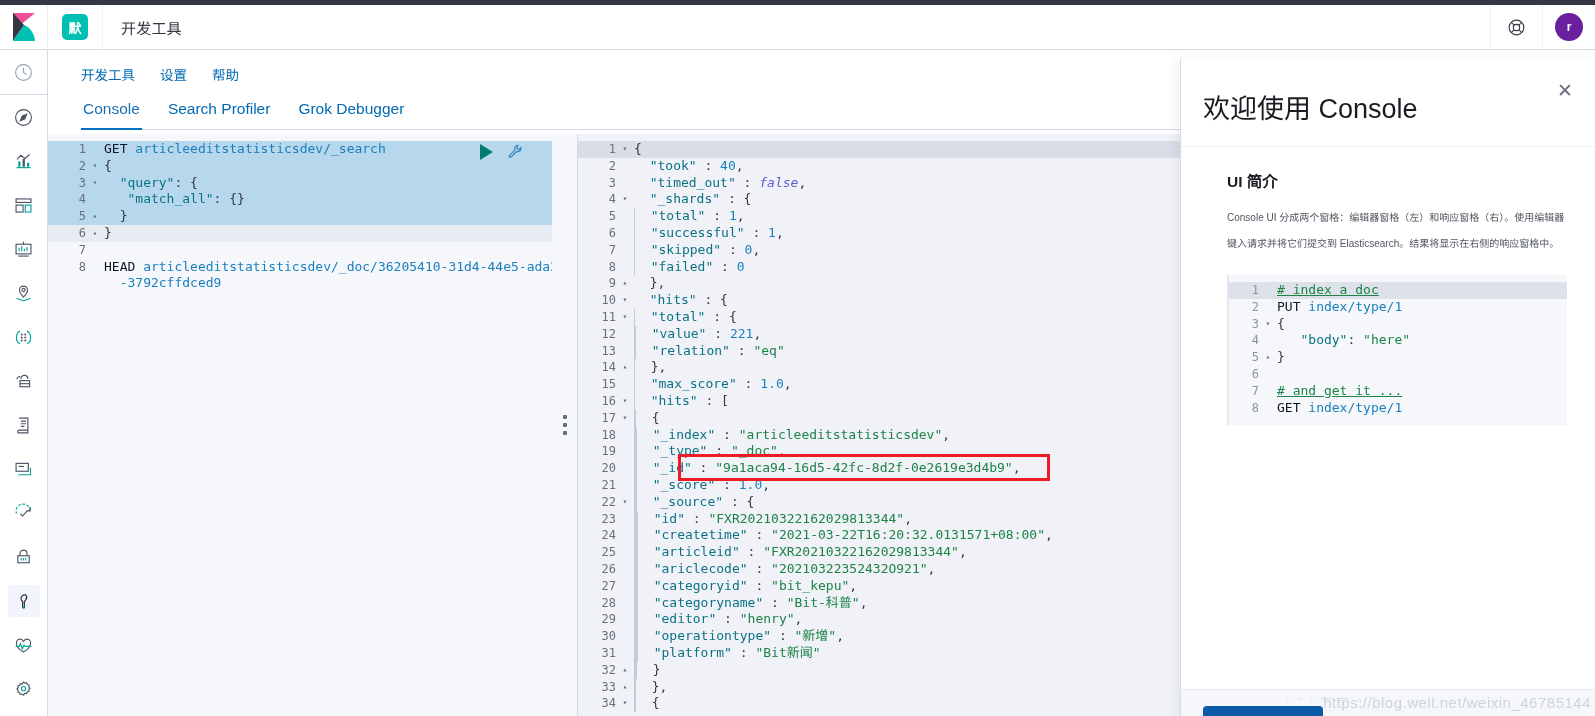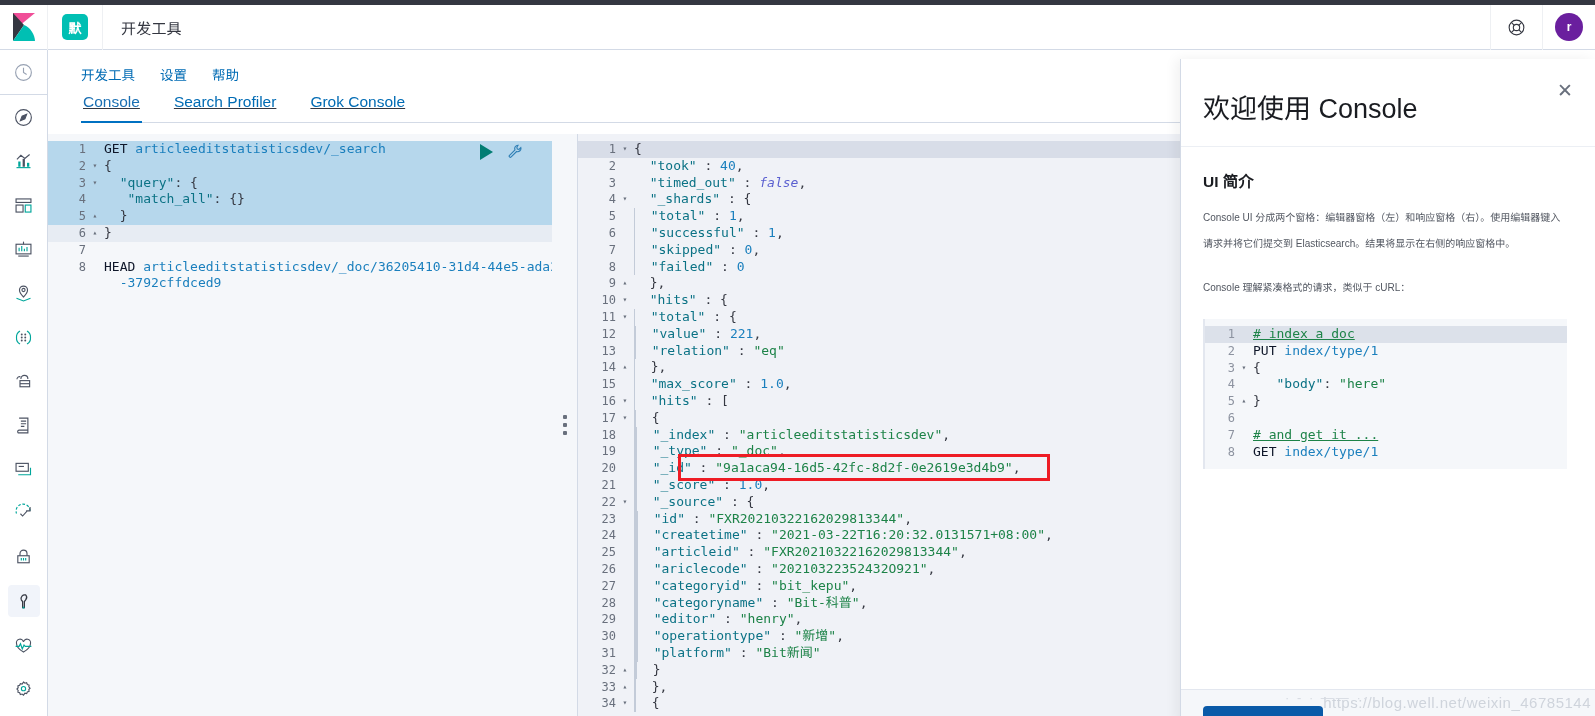--- a/index.html
+++ b/index.html
@@ -87,22 +87,22 @@
   .app {
     position: absolute; top: 50px; left: 48px;
     width: 1547px; height: 666px; background: #fff;
   }
   .navlinks {
     padding: 14px 0 0 33px; display: flex; gap: 25px;
     font-size: 13.5px;
   }
   .navlinks a { color: #006bb4; text-decoration: none; cursor: pointer; }
   .tabs {
-    margin: 9px 0 0 33px; display: flex; gap: 30px;
-    border-bottom: 1px solid #d3dae6; width: calc(100% - 33px); text-decoration: underline;
+    margin: 16px 0 0 33px; display: flex; gap: 24px;
+    border-bottom: 1px solid #d3dae6; width: calc(100% - 33px);
   }
   .tab {
     font-size: 15.5px; color: #006bb4; padding: 0 2px 11px 2px;
     cursor: pointer; position: relative;
   }
   .tab.active { color: #1a6fb3; font-weight: 400; }
   .tab.active::after {
     content: ""; position: absolute; left: 0; right: 0; bottom: -1px;
     height: 2px; background: #0071c2;
   }
@@ -201,21 +201,21 @@
   .flyout-head {
     padding: 28px 28px 20px 22px; border-bottom: 1px solid #eceff4;
     position: relative;
   }
   .flyout-title { font-size: 27px; font-weight: 400; color: #1a1c21; }
   .flyout-close {
     position: absolute; top: 22px; right: 22px;
     font-size: 19px; color: #69707d; cursor: pointer; line-height: 1;
   }
   .flyout-body {
-    flex: 1; padding: 22px 28px 0 22px; overflow: hidden; position: relative;
+    flex: 1; padding: 22px 28px 0 22px; overflow: hidden; position: relative; margin-left: 24px;
   }
   .flyout-body h3 {
     font-size: 15.5px; font-weight: 700; color: #1a1c21; margin-bottom: 14px;
   }
   .flyout-body p {
     font-size: 10px; line-height: 26px; color: #525761; margin-bottom: 18px;
   }
   .help-code {
     background: #f5f7fa; border-left: 2px solid #e3e7ef;
     padding: 7px 0 9px 0; margin: 4px 0 20px 0;
@@ -390,21 +390,21 @@
 
 <div class="app">
   <div class="navlinks">
     <a>开发工具</a>
     <a>设置</a>
     <a>帮助</a>
   </div>
   <div class="tabs">
     <div class="tab active">Console</div>
     <div class="tab">Search Profiler</div>
-    <div class="tab">Grok Console</div>
+    <div class="tab">Grok Debugger</div>
   </div>
 </div>
 
 <div class="console">
 
   <div class="editor-pane">
     <div class="editor-lines code" id="editor-lines"><div class="ln-row edit-sel"><span class="ln">1</span><span class="fold"></span><span class="ltext"><span class="k-method">GET</span><span class="k-url"> articleeditstatisticsdev/_search</span></span></div><div class="ln-row edit-sel"><span class="ln">2</span><span class="fold">▾</span><span class="ltext"><span class="k-punct">{</span></span></div><div class="ln-row edit-sel"><span class="ln">3</span><span class="fold">▾</span><span class="ltext"><span class="k-key">  "query"</span><span class="k-punct">: {</span></span></div><div class="ln-row edit-sel"><span class="ln">4</span><span class="fold"></span><span class="ltext"><span class="k-key">   "match_all"</span><span class="k-punct">: {}</span></span></div><div class="ln-row edit-sel"><span class="ln">5</span><span class="fold">▴</span><span class="ltext"><span class="k-punct">  }</span></span></div><div class="ln-row edit-curline"><span class="ln">6</span><span class="fold">▴</span><span class="ltext"><span class="k-punct">}</span></span></div><div class="ln-row"><span class="ln">7</span><span class="fold"></span><span class="ltext"></span></div><div class="ln-row"><span class="ln">8</span><span class="fold"></span><span class="ltext"><span class="k-method">HEAD</span><span class="k-url"> articleeditstatisticsdev/_doc/36205410-31d4-44e5-ada2</span></span></div><div class="ln-row"><span class="ln"></span><span class="fold"></span><span class="ltext"><span class="k-url">  -3792cffdced9</span></span></div></div>
   </div>
 
   <div class="splitter">
@@ -432,21 +432,20 @@
 <div class="redbox" id="redbox" style="left: 678px; top: 454.141px; width: 372px; height: 27px;"></div>
 
 <div class="flyout">
   <div class="flyout-head">
     <div class="flyout-title">欢迎使用 Console</div>
     <div class="flyout-close">✕</div>
   </div>
   <div class="flyout-body">
     <h3>UI 简介</h3>
     <p>Console UI 分成两个窗格：编辑器窗格（左）和响应窗格（右）。使用编辑器键入请求并将它们提交到 Elasticsearch。结果将显示在右侧的响应窗格中。</p>
-    <p>Console 理解紧凑格式的请求，类似于 cURL：</p>
     <div class="help-code code" id="help-code"><div class="ln-row cur"><span class="ln">1</span><span class="fold"></span><span class="ltext"><span class="k-comment"># index a doc</span></span></div><div class="ln-row"><span class="ln">2</span><span class="fold"></span><span class="ltext"><span class="k-method">PUT</span><span class="k-url"> index/type/1</span></span></div><div class="ln-row"><span class="ln">3</span><span class="fold">▾</span><span class="ltext"><span class="k-punct">{</span></span></div><div class="ln-row"><span class="ln">4</span><span class="fold"></span><span class="ltext"><span class="k-key">   "body"</span><span class="k-punct">: </span><span class="k-str">"here"</span></span></div><div class="ln-row"><span class="ln">5</span><span class="fold">▴</span><span class="ltext"><span class="k-punct">}</span></span></div><div class="ln-row"><span class="ln">6</span><span class="fold"></span><span class="ltext"></span></div><div class="ln-row"><span class="ln">7</span><span class="fold"></span><span class="ltext"><span class="k-comment"># and get it ...</span></span></div><div class="ln-row"><span class="ln">8</span><span class="fold"></span><span class="ltext"><span class="k-method">GET</span><span class="k-url"> index/type/1</span></span></div></div>
   </div>
   <div class="flyout-foot">
     <div class="foot-btn"></div>
     <div class="watermark">https://blog.well.net/weixin_46785144</div>
   </div>
 </div>
 <div class="watermark-dashes">·  -  ·  —— ··</div>
 
 </body></html>

